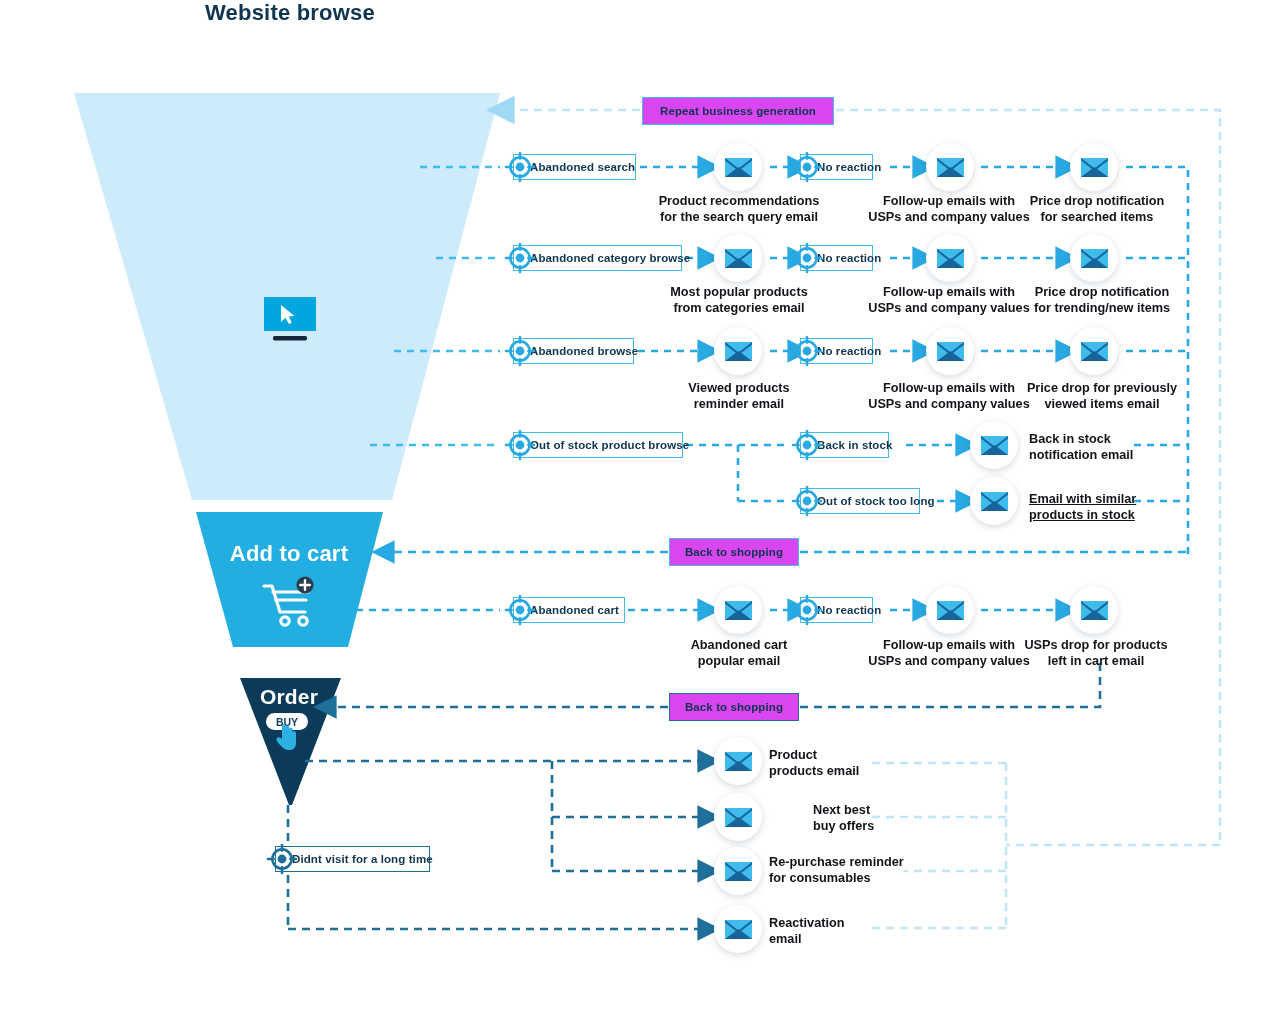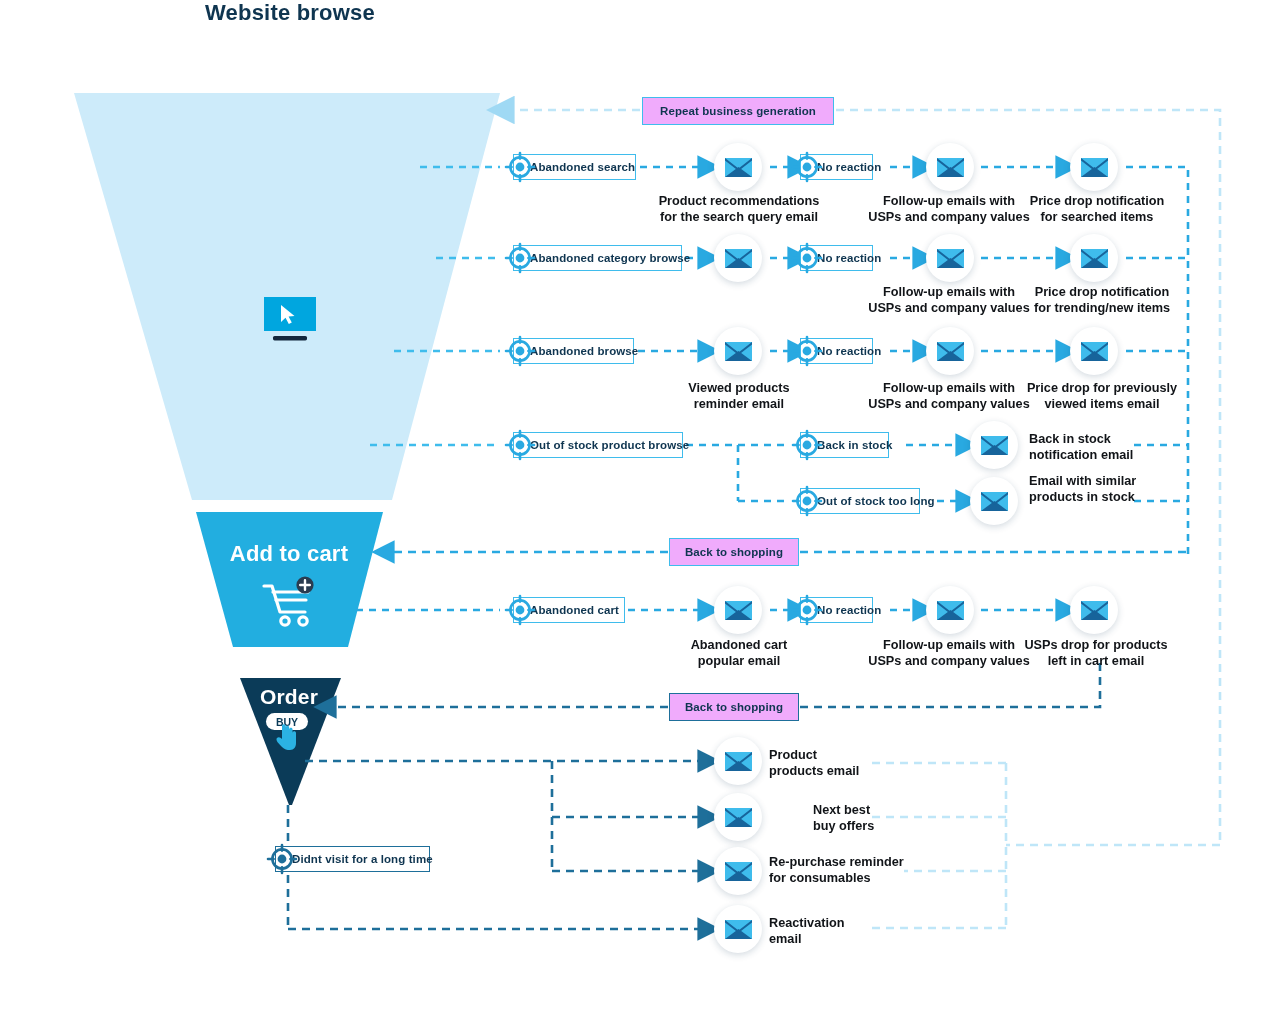--- a/index.html
+++ b/index.html
@@ -22,21 +22,21 @@
     height:26px;box-sizing:border-box;border:1.6px solid #3FBCEC;background:#ffffff;
     display:flex;align-items:center;padding:0 11px 0 16px;
     font-size:11.5px;font-weight:bold;color:#0f3550;white-space:nowrap;letter-spacing:.1px;
   }
   .pill.dark .box{border-color:#1E6F9A;}
   .pill .tgt{position:absolute;left:-11px;top:-5px;width:36px;height:36px;}
 
   
   .capbox{
     position:absolute;height:28px;box-sizing:border-box;
-    border:1.5px solid #3FBCEC;background:#f0abfc;
+    border:1.5px solid #3FBCEC;background:#d946ef;
     display:flex;align-items:center;justify-content:center;
     font-size:11.5px;font-weight:bold;color:#0f3550;white-space:nowrap;letter-spacing:.1px;
   }
   .capbox.dark{border-color:#1E6F9A;}
 
   
   .env{position:absolute;width:48px;height:48px;border-radius:50%;background:#fff;
        box-shadow:0 2px 7px rgba(20,60,90,.19);display:flex;align-items:center;justify-content:center;}
   .env svg{display:block;}
 
@@ -253,20 +253,24 @@
     </svg>
     <div class="box" style="width:169px;">Abandoned category browse</div>
   </div>
   <div class="env" style="left:714px;top:234px;">
     <svg width="27" height="19" viewBox="0 0 27 19">
       <rect x="0" y="0" width="27" height="19" fill="#3FBCEC"></rect>
         <path d="M0,19 L13.5,9 L27,19 Z" fill="#17649B"></path>
       <path d="M0,0 L13.5,10.5 L27,0 L27,2.4 L13.5,13 L0,2.4 Z" fill="#17649B"></path>
     </svg>
   </div>
+  <div class="ncap center" style="left:608px;top:285px;width:262px;">
+    <span>Most popular products</span><br>
+    <span>from categories email</span>
+  </div>
   <div class="pill" style="left:800px;top:245px;">
     <svg class="tgt" viewBox="0 0 36 36">
       <circle cx="18" cy="18" r="9.6" fill="none" stroke="#29A9E1" stroke-width="2.6"></circle>
       <circle cx="18" cy="18" r="4.4" fill="#29A9E1"></circle>
       <path d="M18,4 L18,9.6 M18,26.4 L18,32 M4,18 L9.6,18 M26.4,18 L32,18" stroke="#29A9E1" stroke-width="2.6" stroke-linecap="round"></path>
     </svg>
     <div class="box" style="width:73px;">No reaction</div>
   </div>
   <div class="env" style="left:926px;top:234px;">
     <svg width="27" height="19" viewBox="0 0 27 19">
@@ -377,21 +381,21 @@
     </svg>
     <div class="box" style="width:120px;">Out of stock too long</div>
   </div>
   <div class="env" style="left:970px;top:477px;">
     <svg width="27" height="19" viewBox="0 0 27 19">
       <rect x="0" y="0" width="27" height="19" fill="#3FBCEC"></rect>
         <path d="M0,19 L13.5,9 L27,19 Z" fill="#17649B"></path>
       <path d="M0,0 L13.5,10.5 L27,0 L27,2.4 L13.5,13 L0,2.4 Z" fill="#17649B"></path>
     </svg>
   </div>
-  <div class="ncap left" style="left:1029px;top:474px;width:190px;">
+  <div class="ncap left" style="left:1029px;top:492px;width:190px;text-decoration:underline;">
     <span>Email with similar</span><br>
     <span>products in stock</span>
   </div>
 
   <div class="pill" style="left:513px;top:597px;">
     <svg class="tgt" viewBox="0 0 36 36">
       <circle cx="18" cy="18" r="9.6" fill="none" stroke="#29A9E1" stroke-width="2.6"></circle>
       <circle cx="18" cy="18" r="4.4" fill="#29A9E1"></circle>
       <path d="M18,4 L18,9.6 M18,26.4 L18,32 M4,18 L9.6,18 M26.4,18 L32,18" stroke="#29A9E1" stroke-width="2.6" stroke-linecap="round"></path>
     </svg>

